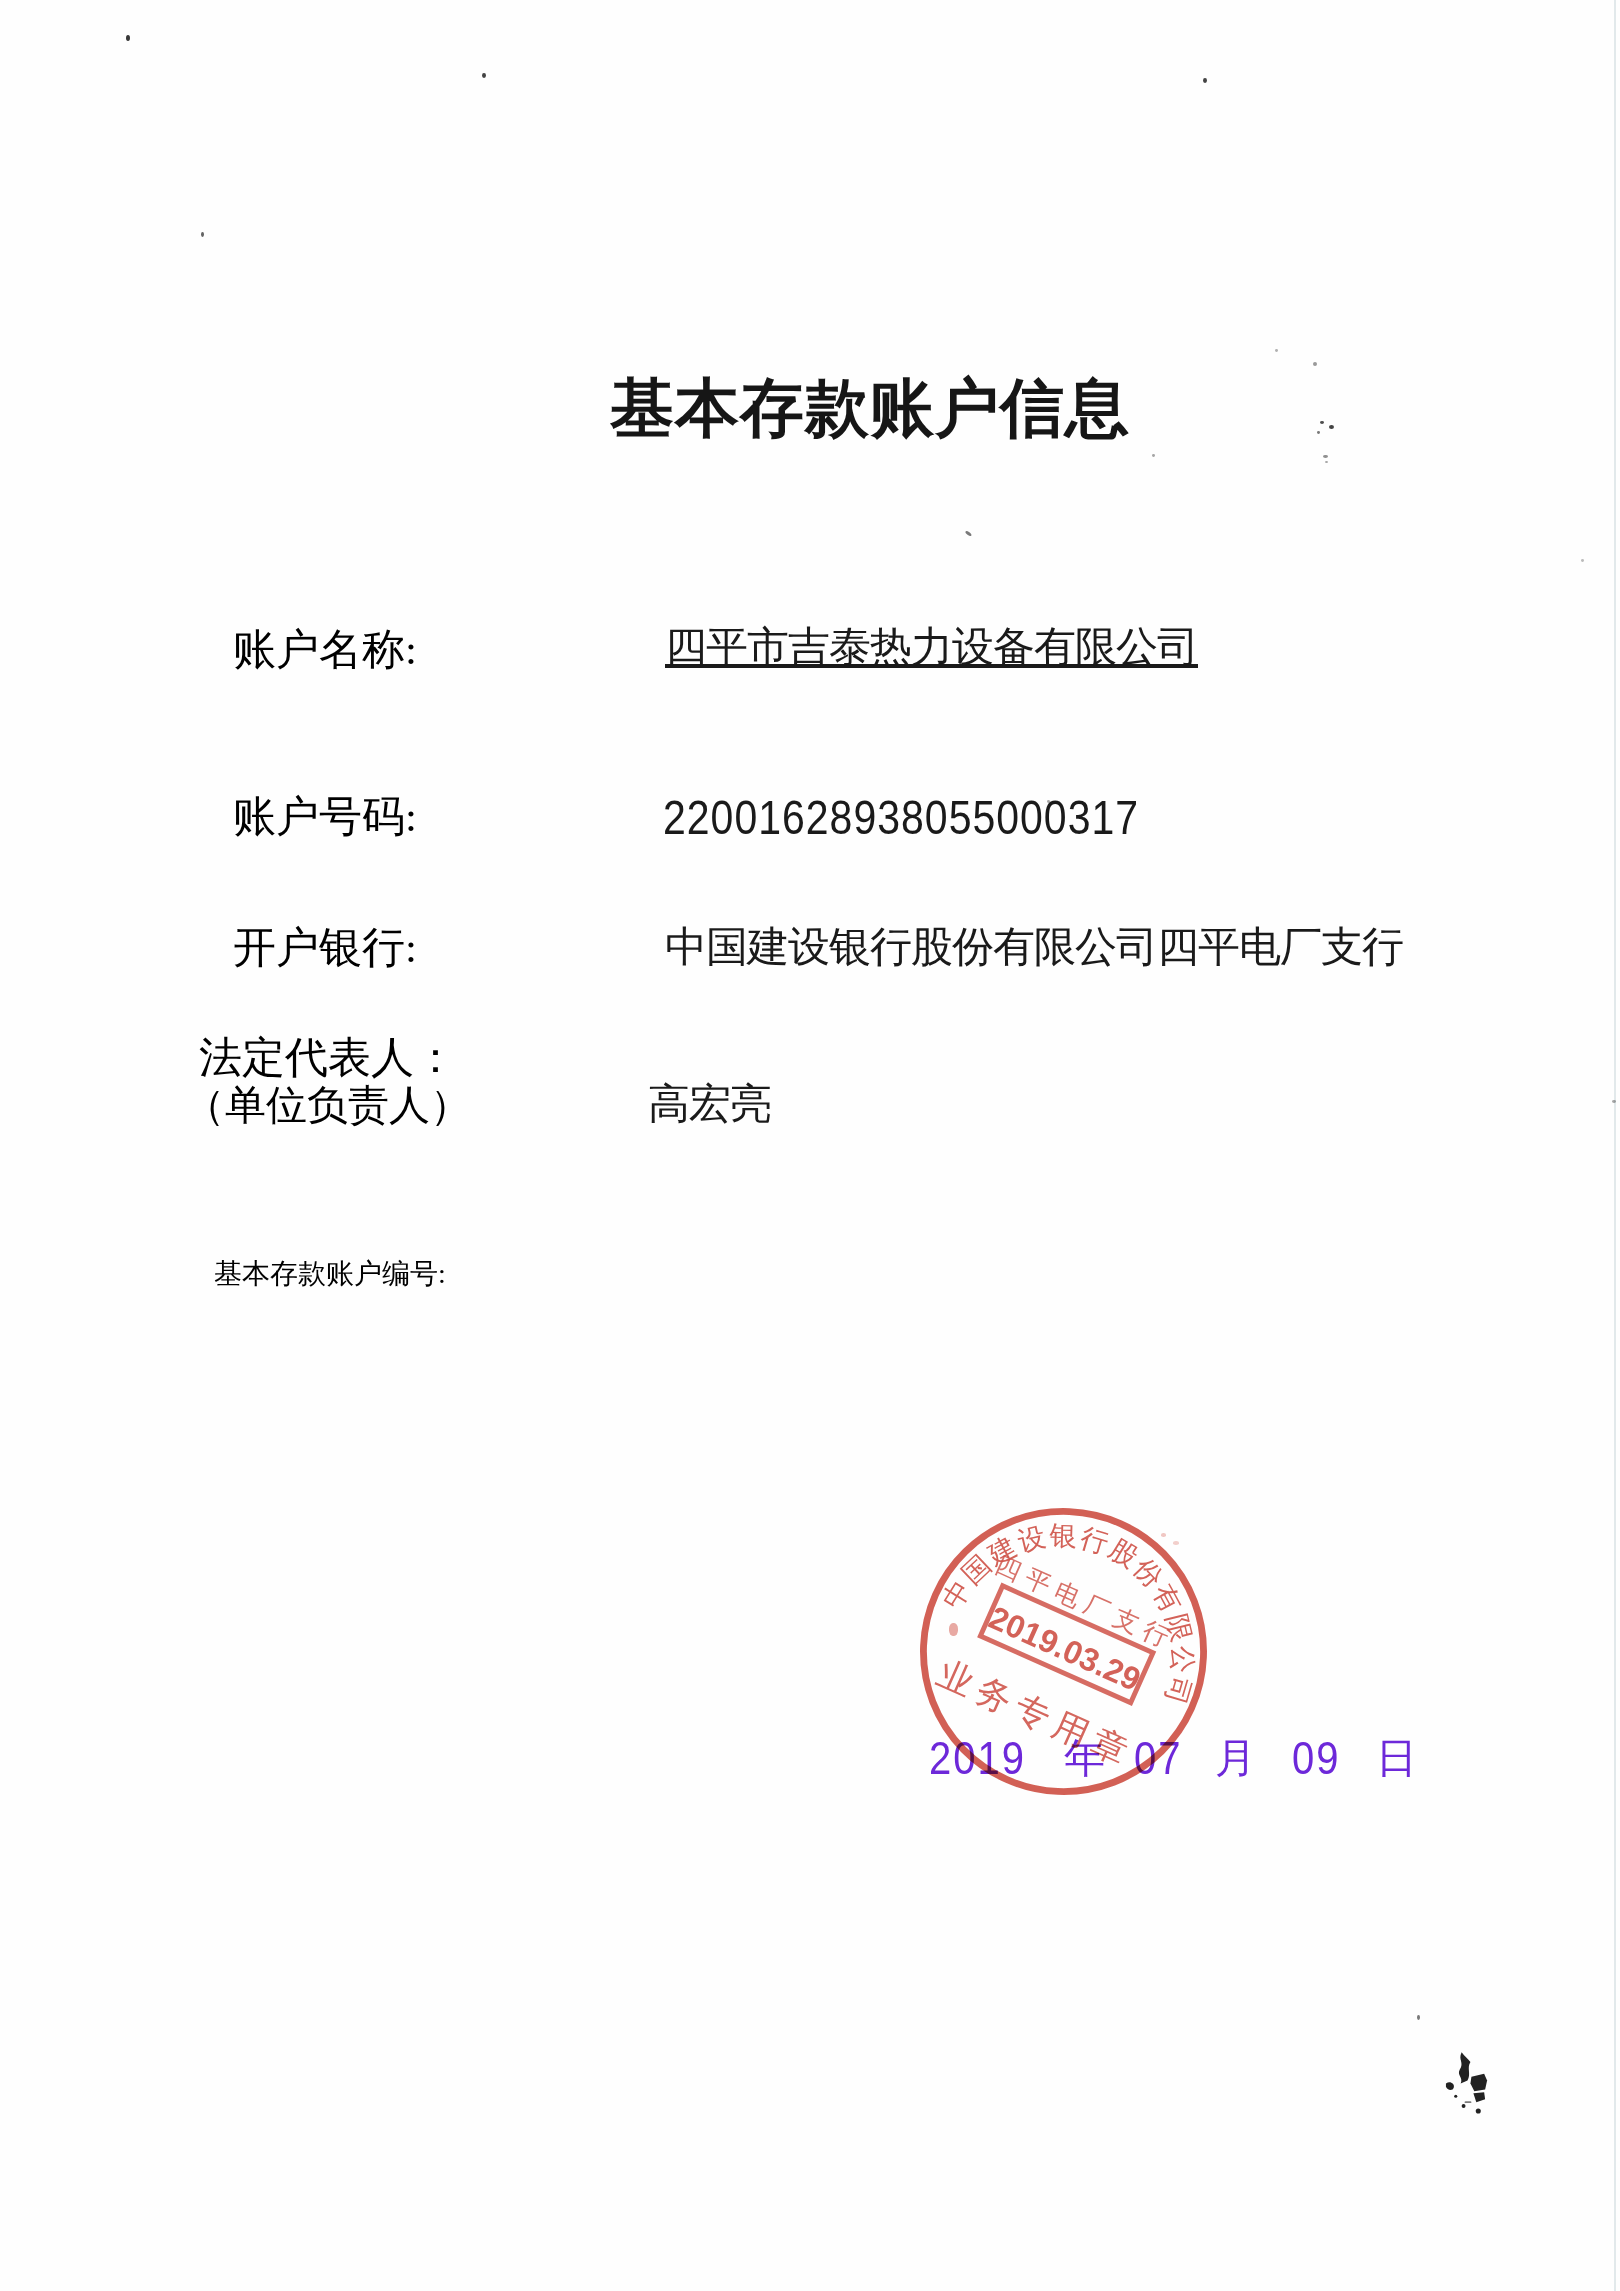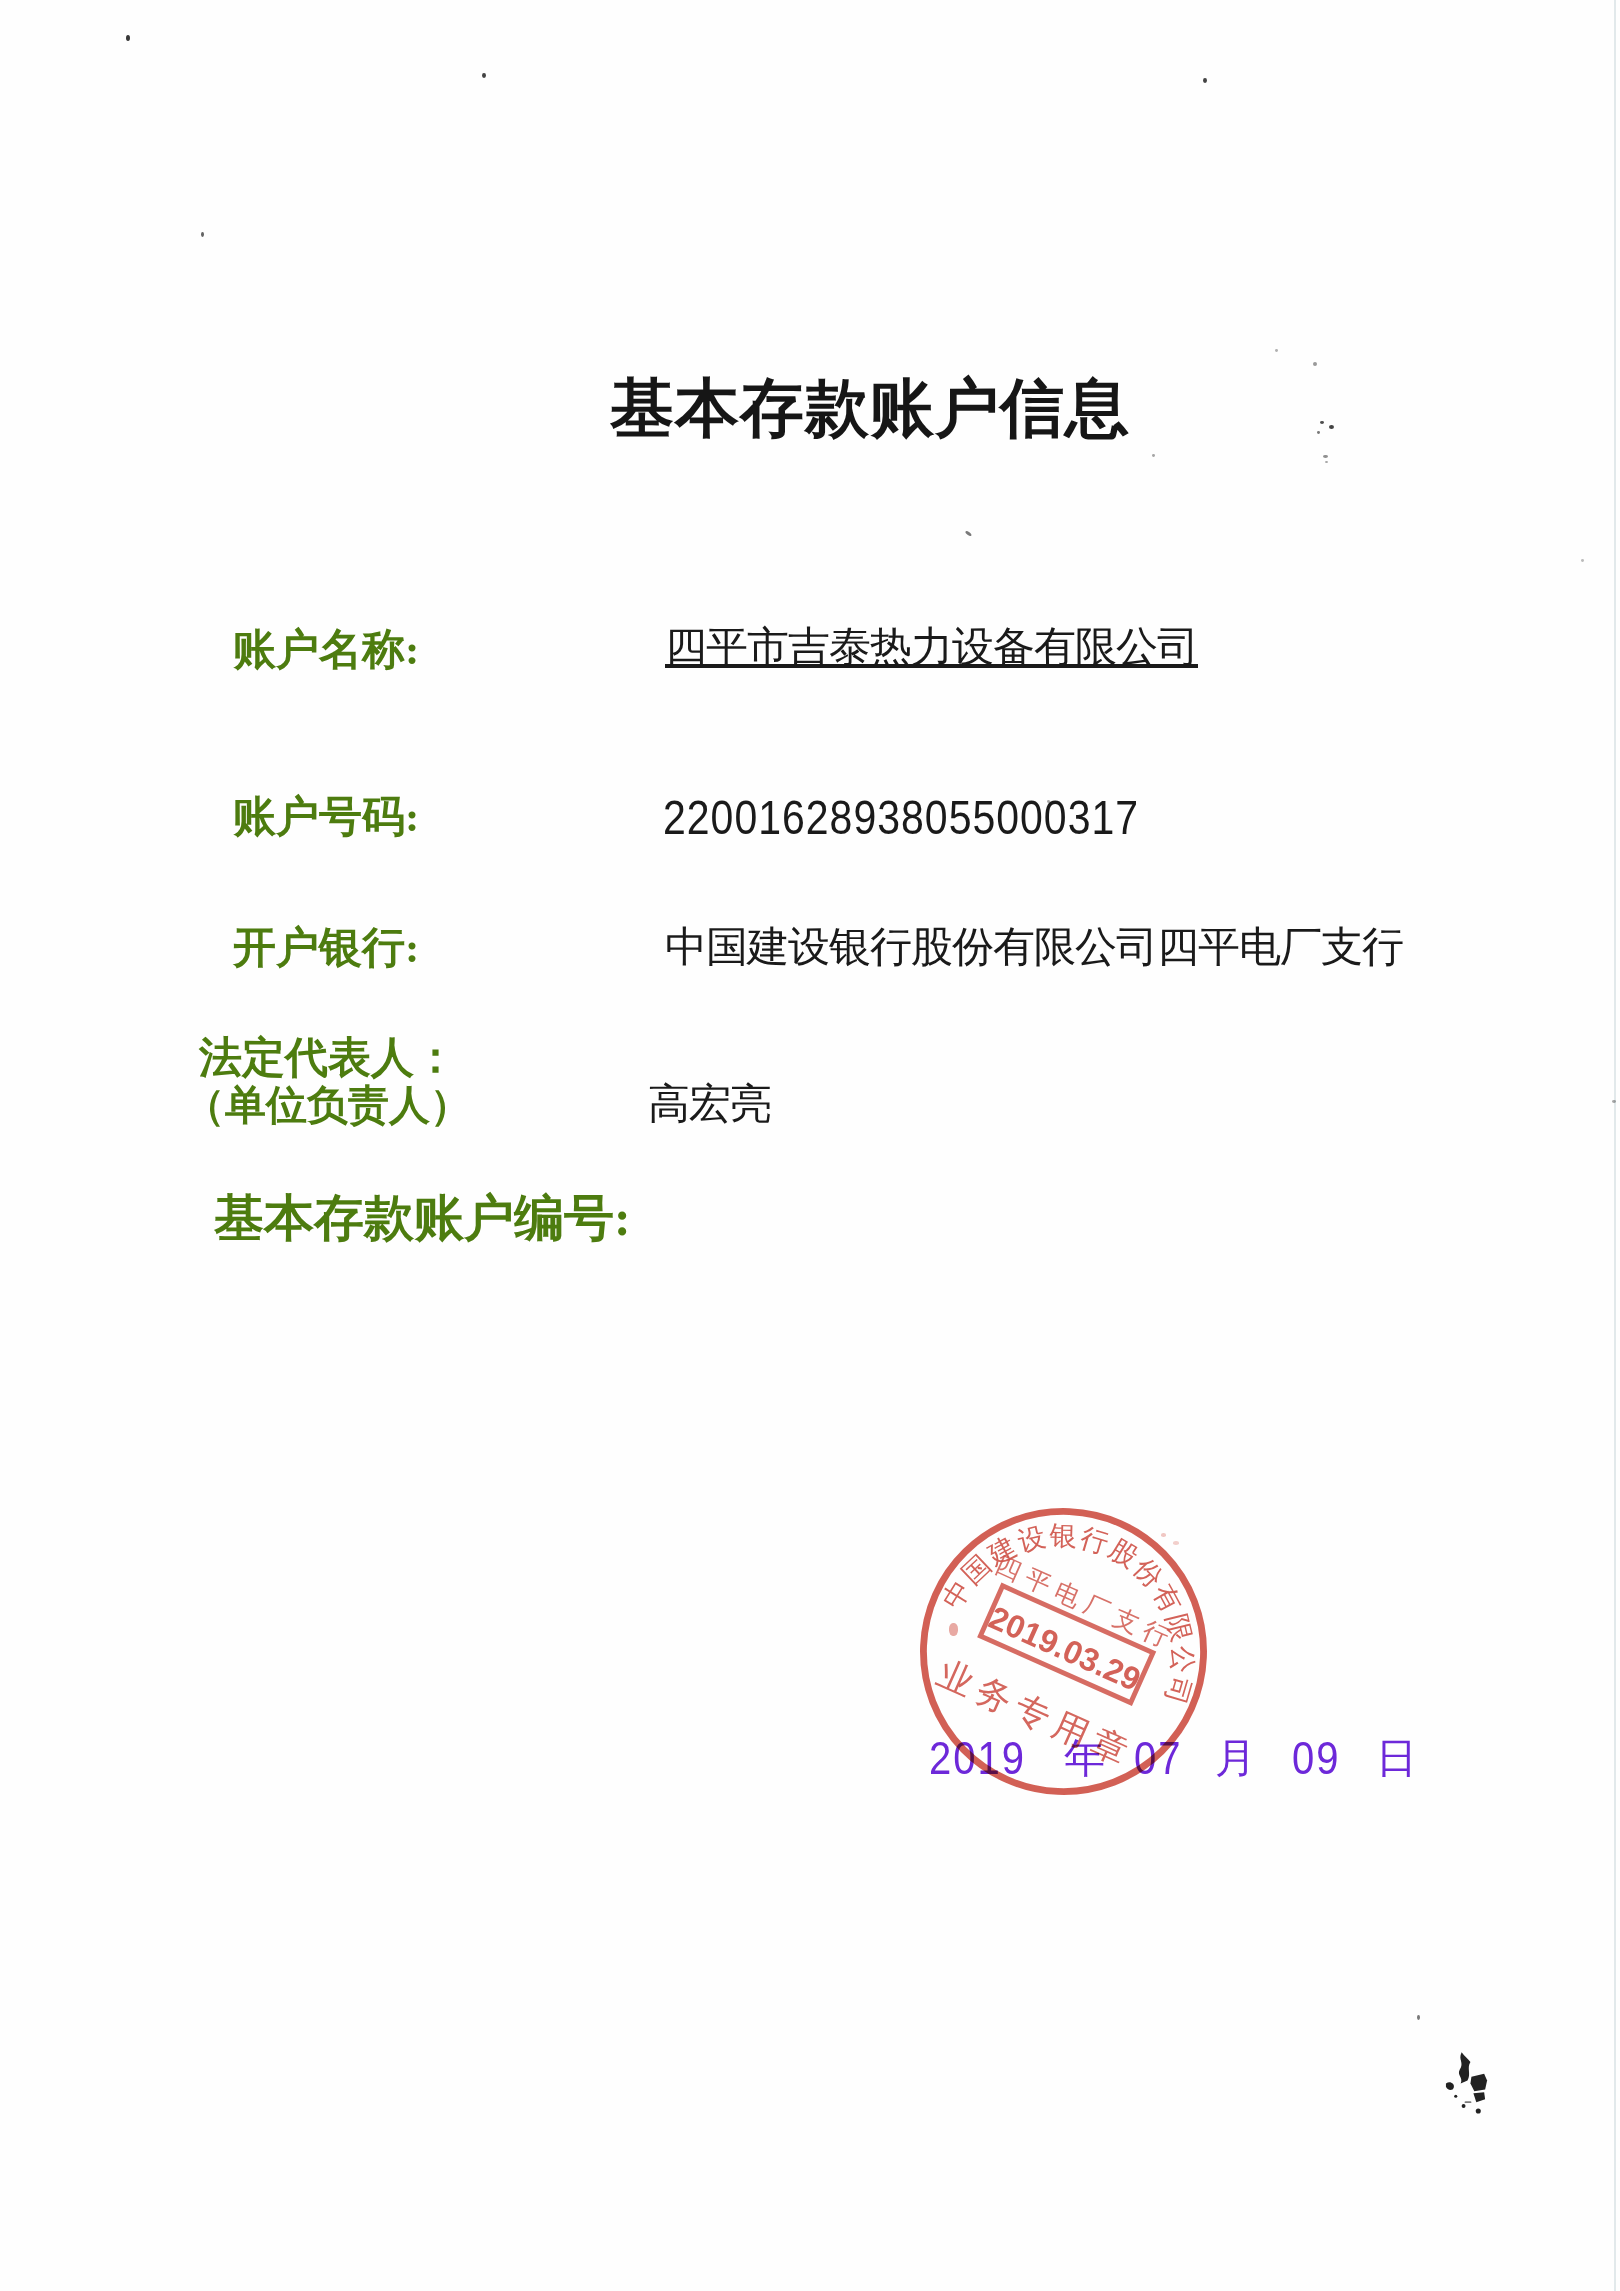--- a/index.html
+++ b/index.html
@@ -11,37 +11,37 @@
     overflow:hidden;
     font-family:"Liberation Serif","DejaVu Serif",serif;
     color:#1d1d1d;
   }
   .abs{position:absolute;}
   .doc-title{
     left:610px;top:365px;
     font-size:64px;font-weight:700;letter-spacing:1px;
     white-space:nowrap;color:#161616;
   }
-  .label{font-size:43px;font-weight:700;white-space:nowrap;color:#4d7c0f;}
+  .label{font-size:43px;font-weight:400;white-space:nowrap;color:#000000;}
   .value{font-size:42px;font-weight:400;white-space:nowrap;letter-spacing:-1px;color:#1a1a1a;}
   .num{
     font-family:"Liberation Sans","DejaVu Sans",sans-serif;
     display:inline-block;transform:scaleY(1.16);transform-origin:0 0;
     letter-spacing:1px;font-weight:400;
   }
   .lbl-r1{left:233px;top:621px;}
   .val-r1{left:665px;top:619px;text-decoration:underline;}
   .lbl-r2{left:233px;top:788px;}
   .val-r2{left:663px;top:790px;font-size:41px;}
   .lbl-r3{left:233px;top:919px;}
   .val-r3{left:665px;top:919px;}
   .lbl-r4a{left:199px;top:1029px;}
   .lbl-r4b{left:184px;top:1078px;font-size:41px;}
   .val-r4{left:648px;top:1076px;}
-  .lbl-r5{left:214px;top:1185px;font-size:50px;text-align:center;}
+  .lbl-r5{left:214px;top:1255px;font-size:28px;text-align:center;}
   .val-r5{left:665px;top:1257px;font-size:41px;}
 
   
   .date-part{font-size:41px;color:#6d28d9;white-space:nowrap;}
   .dp-num{font-family:"Liberation Sans","DejaVu Sans",sans-serif;
           display:inline-block;transform:scaleY(1.15);transform-origin:0 0;
           letter-spacing:2px;font-size:40px;}
   .dp-y{left:929px;top:1731px;}
   .dp-yu{left:1064px;top:1731px;}
   .dp-m{left:1134px;top:1731px;}

